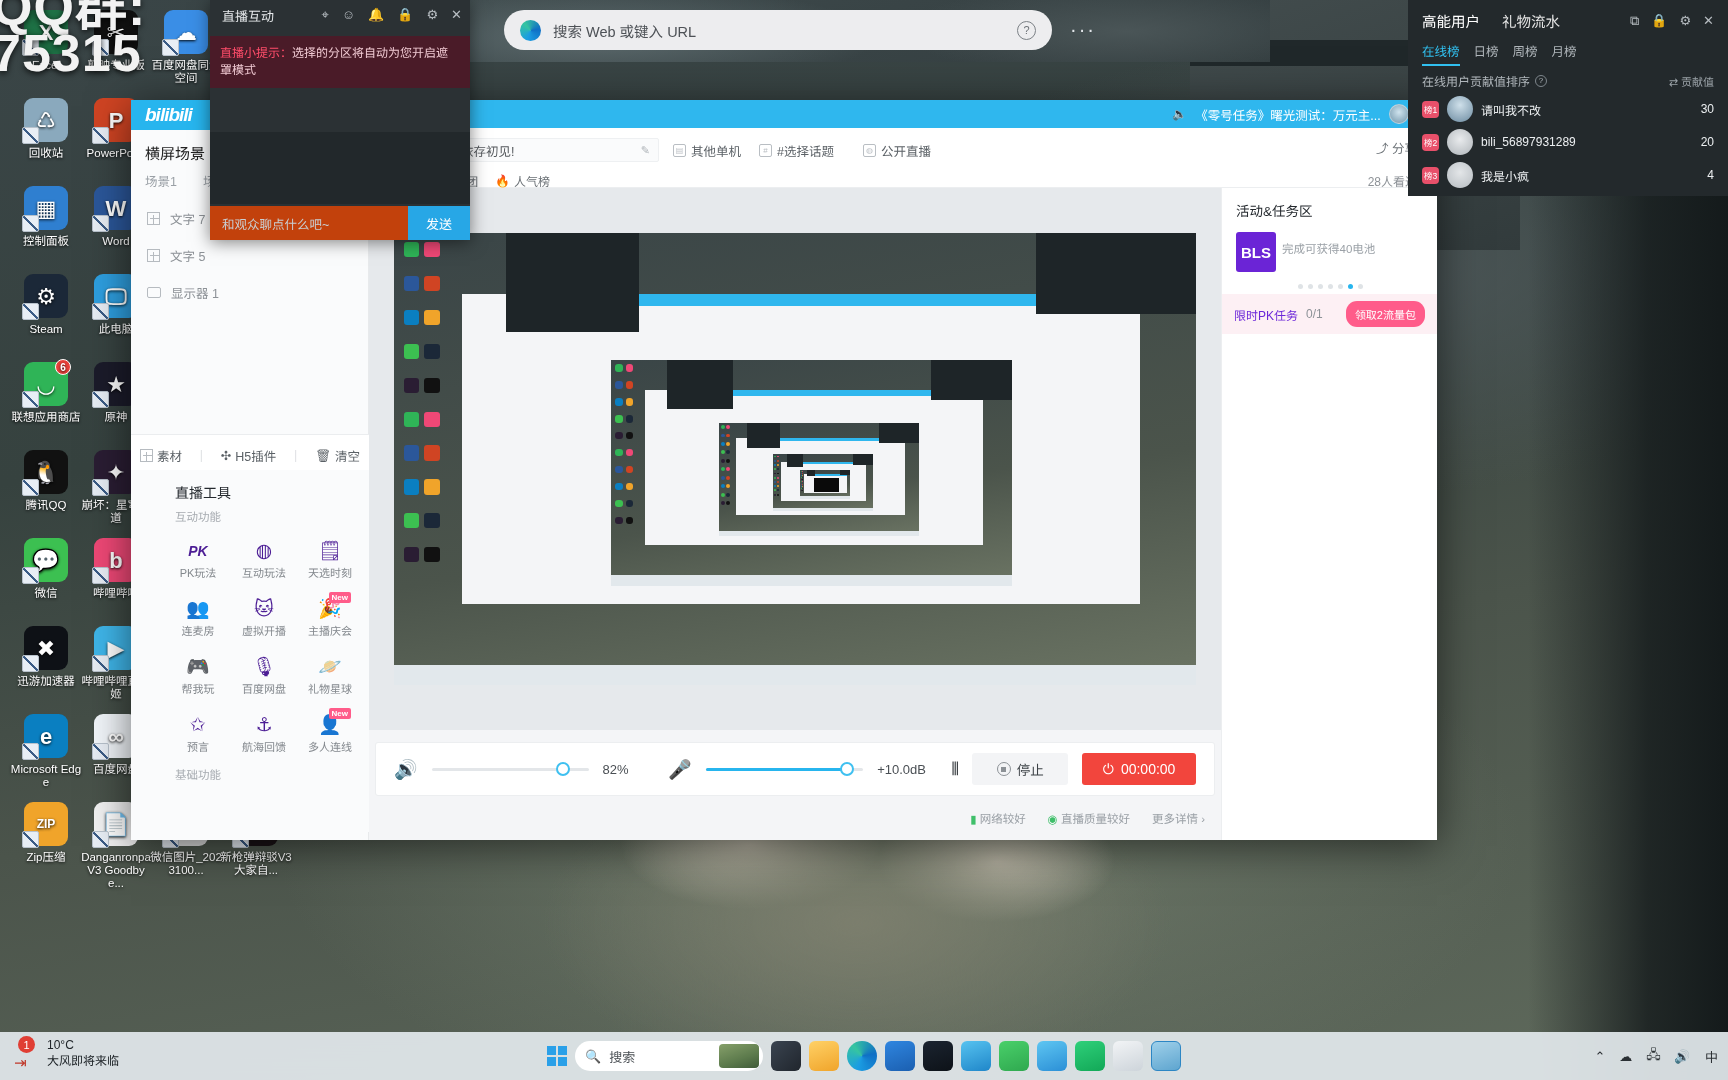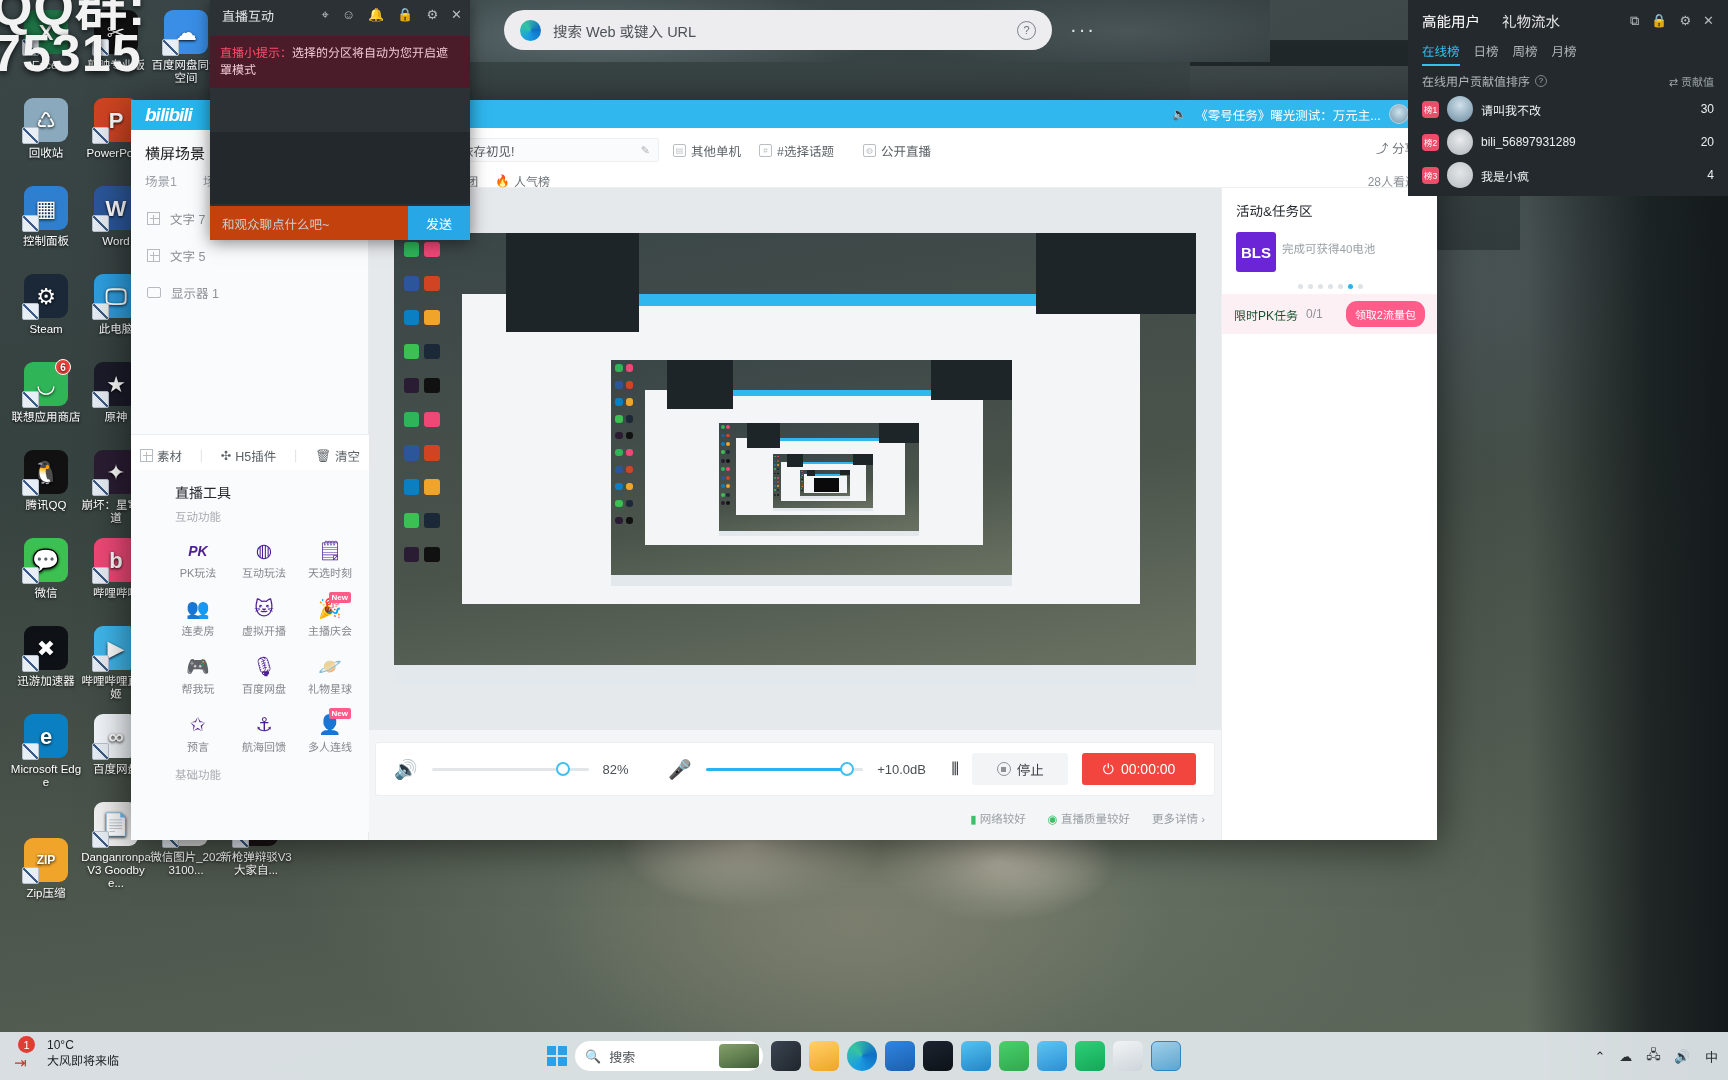--- a/index.html
+++ b/index.html
@@ -236,21 +236,21 @@
     border-radius:3px;
   }
   #activity-line{ position:absolute; left:60px; top:52px; font-size:11.5px; color:#9aa0a6; }
   #dots{ position:absolute; left:76px; top:96px; display:flex; gap:5px; }
   #dots i{ width:5px;height:5px;border-radius:50%;background:#dfe3e6;display:block;}
   #dots i.on{ background:#27b5ee; }
   #pk-row{
     position:absolute; left:0; top:106px; right:0; height:40px; background:#fdf0f4;
     display:flex; align-items:center; padding:0 12px;
   }
-  #pk-label{ font-size:12px; color:#14532d; }
+  #pk-label{ font-size:12px; color:#6d28d9; }
   #pk-count{ font-size:12px; color:#8d9297; margin-left:8px; }
   #pk-btn{
     margin-left:auto; background:#ff5c8a; color:#fff; font-size:11px;
     padding:5px 9px; border-radius:11px; white-space:nowrap;
   }
 
   
   #rank-panel{
     position:absolute; right:0; top:0; width:320px; height:196px;
     background:#23292c; z-index:40; padding:10px 14px;
@@ -438,21 +438,21 @@
       <div class="label">哔哩哔哩直播姬</div>
     </div>
     <div class="dicon" style="left: 10px; top: 714px;">
       <div class="glyph" style="background: rgb(10, 127, 193);">e</div>
       <div class="label">Microsoft Edge</div>
     </div>
     <div class="dicon" style="left: 80px; top: 714px;">
       <div class="glyph" style="background: rgb(242, 246, 250);">∞</div>
       <div class="label">百度网盘</div>
     </div>
-    <div class="dicon" style="left: 10px; top: 802px; margin-top: 36px;">
+    <div class="dicon" style="left: 10px; top: 802px;">
       <div class="glyph" style="background: rgb(240, 164, 42); font-size: 12px;">ZIP</div>
       <div class="label">Zip压缩</div>
     </div>
     <div class="dicon" style="left: 80px; top: 802px;">
       <div class="glyph" style="background: rgb(242, 242, 242);">📄</div>
       <div class="label">Danganronpa V3 Goodbye...</div>
     </div>
     <div class="dicon" style="left: 150px; top: 802px;">
       <div class="glyph" style="background: rgb(221, 221, 221);">🖼</div>
       <div class="label">微信图片_2023100...</div>

